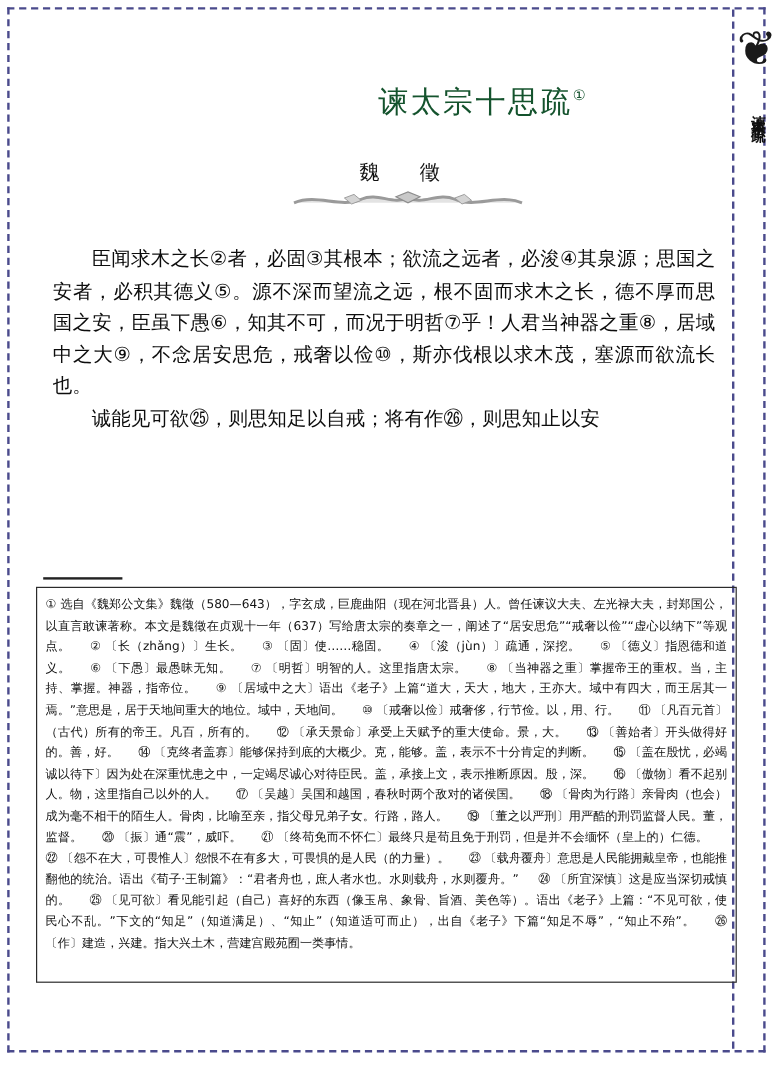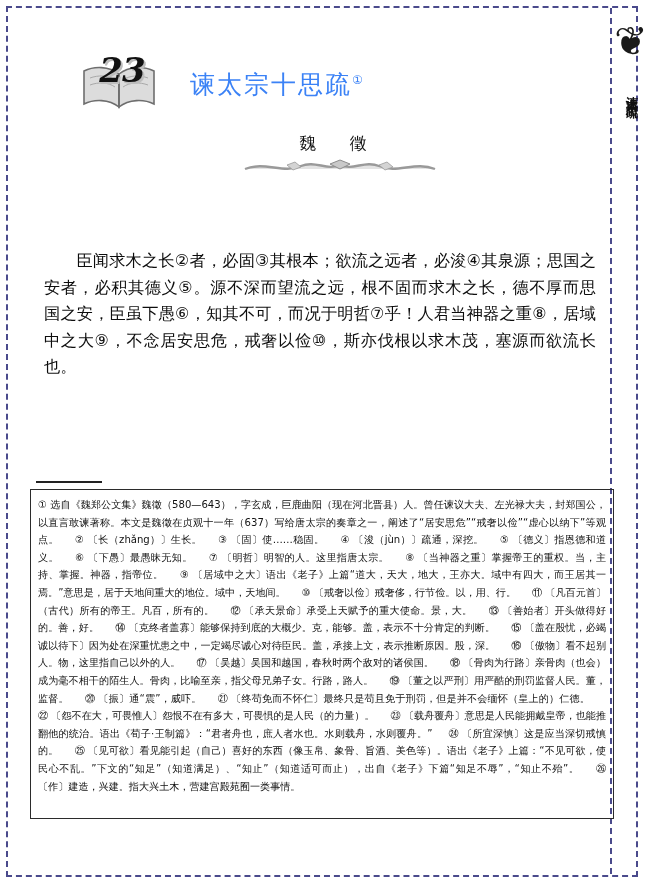--- a/index.html
+++ b/index.html
@@ -97,25 +97,25 @@
     color: #111;
     text-shadow: 2px 2px 0 #bdbdbd;
     letter-spacing: -1px;
   }
 
   #title {
     position: absolute;
     left: 190px;
     top: 68px;
     width: 300px;
-    text-align: left;
+    text-align: right;
     font-family: "DejaVu Sans", "Liberation Sans", sans-serif;
     font-size: 25px;
     letter-spacing: 2px;
-    color: #3b82f6;
+    color: #14532d;
     white-space: nowrap;
   }
   #title .sup {
     font-size: 12px;
     vertical-align: super;
   }
 
   #author {
     position: absolute;
     left: 190px;
@@ -147,21 +147,20 @@
     position: absolute;
     left: 44px;
     top: 203px;
     width: 552px;
     font-family: "DejaVu Sans", "Liberation Sans", sans-serif;
     font-size: 16.2px;
     line-height: 26.6px;
     color: #0d0d0d;
     text-align: justify;
     letter-spacing: 0.1px;
-    margin-top: 45px;
   }
   #body-text p {
     margin: 0 0 0 0;
     text-indent: 2em;
     text-align: justify;
     text-justify: inter-character;
   }
 
   
   #fn-rule {
@@ -222,49 +221,38 @@
 <div id="page">
 
   <div id="page-border"></div>
   <div id="inner-rule"></div>
 
   <div id="margin-col">
     <div id="margin-ornament">❦</div>
     <div id="margin-vtext">谏太宗十思疏</div>
   </div>
 
-  <div id="chapter-badge">
-    <svg class="book-svg" width="82" height="52" viewBox="0 0 82 52">
-      <path d="M41 14 C31 6, 16 6, 6 11 L6 44 C16 39, 31 39, 41 47 Z" fill="#dcdcdc" stroke="#6e6e6e" stroke-width="1.6"></path>
-      <path d="M41 14 C51 6, 66 6, 76 11 L76 44 C66 39, 51 39, 41 47 Z" fill="#dcdcdc" stroke="#6e6e6e" stroke-width="1.6"></path>
-      <path d="M41 14 L41 47" stroke="#6e6e6e" stroke-width="1.6" fill="none"></path>
-      <path d="M12 18 C20 15, 30 15, 37 20" stroke="#a9a9a9" stroke-width="1" fill="none"></path>
-      <path d="M12 25 C20 22, 30 22, 37 27" stroke="#a9a9a9" stroke-width="1" fill="none"></path>
-      <path d="M45 20 C52 15, 62 15, 70 18" stroke="#a9a9a9" stroke-width="1" fill="none"></path>
-      <path d="M45 27 C52 22, 62 22, 70 25" stroke="#a9a9a9" stroke-width="1" fill="none"></path>
-    </svg>
-    <div id="chapter-number">23</div>
-  </div>
 
   <div id="title">
     <span>谏太宗十思疏</span><span class="sup">①</span>
   </div>
 
   <div id="author">魏 徵</div>
   <div id="author-ornament">
     <svg width="210" height="18" viewBox="0 0 210 18">
       <path d="M10 11 C30 3, 48 16, 66 8 C80 2, 92 13, 105 7 C118 13, 130 2, 144 8 C162 16, 180 3, 200 11" stroke="#9a9a9a" stroke-width="2.4" fill="#e3e3e3"></path>
       <path d="M95 6 L105 2 L115 6 L105 11 Z" fill="#c9c9c9" stroke="#8d8d8d" stroke-width="1"></path>
       <path d="M52 7 L60 4 L66 9 L58 12 Z" fill="#d4d4d4" stroke="#9a9a9a" stroke-width="0.8"></path>
       <path d="M144 7 L152 4 L158 9 L150 12 Z" fill="#d4d4d4" stroke="#9a9a9a" stroke-width="0.8"></path>
     </svg>
   </div>
 
   <div id="body-text">
     <p>臣闻求木之长②者，必固③其根本；欲流之远者，必浚④其泉源；思国之安者，必积其德义⑤。源不深而望流之远，根不固而求木之长，德不厚而思国之安，臣虽下愚⑥，知其不可，而况于明哲⑦乎！人君当神器之重⑧，居域中之大⑨，不念居安思危，戒奢以俭⑩，斯亦伐根以求木茂，塞源而欲流长也。</p>
+    <p>诚能见可欲㉕，则思知足以自戒；将有作㉖，则思知止以安</p>
   </div>
 
   <div id="fn-rule"></div>
 
   <div id="footnotes"><span class="fn">① 选自《魏郑公文集》魏徵（580—643），字玄成，巨鹿曲阳（现在河北晋县）人。曾任谏议大夫、左光禄大夫，封郑国公，以直言敢谏著称。本文是魏徵在贞观十一年（637）写给唐太宗的奏章之一，阐述了“居安思危”“戒奢以俭”“虚心以纳下”等观点。</span><span class="gap"></span><span class="fn">② 〔长（zhǎng）〕生长。</span><span class="gap"></span><span class="fn">③ 〔固〕使……稳固。</span><span class="gap"></span><span class="fn">④ 〔浚（jùn）〕疏通，深挖。</span><span class="gap"></span><span class="fn">⑤ 〔德义〕指恩德和道义。</span><span class="gap"></span><span class="fn">⑥ 〔下愚〕最愚昧无知。</span><span class="gap"></span><span class="fn">⑦ 〔明哲〕明智的人。这里指唐太宗。</span><span class="gap"></span><span class="fn">⑧ 〔当神器之重〕掌握帝王的重权。当，主持、掌握。神器，指帝位。</span><span class="gap"></span><span class="fn">⑨ 〔居域中之大〕语出《老子》上篇“道大，天大，地大，王亦大。域中有四大，而王居其一焉。”意思是，居于天地间重大的地位。域中，天地间。</span><span class="gap"></span><span class="fn">⑩ 〔戒奢以俭〕戒奢侈，行节俭。以，用、行。</span><span class="gap"></span><span class="fn">⑪ 〔凡百元首〕（古代）所有的帝王。凡百，所有的。</span><span class="gap"></span><span class="fn">⑫ 〔承天景命〕承受上天赋予的重大使命。景，大。</span><span class="gap"></span><span class="fn">⑬ 〔善始者〕开头做得好的。善，好。</span><span class="gap"></span><span class="fn">⑭ 〔克终者盖寡〕能够保持到底的大概少。克，能够。盖，表示不十分肯定的判断。</span><span class="gap"></span><span class="fn">⑮ 〔盖在殷忧，必竭诚以待下〕因为处在深重忧患之中，一定竭尽诚心对待臣民。盖，承接上文，表示推断原因。殷，深。</span><span class="gap"></span><span class="fn">⑯ 〔傲物〕看不起别人。物，这里指自己以外的人。</span><span class="gap"></span><span class="fn">⑰ 〔吴越〕吴国和越国，春秋时两个敌对的诸侯国。</span><span class="gap"></span><span class="fn">⑱ 〔骨肉为行路〕亲骨肉（也会）成为毫不相干的陌生人。骨肉，比喻至亲，指父母兄弟子女。行路，路人。</span><span class="gap"></span><span class="fn">⑲ 〔董之以严刑〕用严酷的刑罚监督人民。董，监督。</span><span class="gap"></span><span class="fn">⑳ 〔振〕通“震”，威吓。</span><span class="gap"></span><span class="fn">㉑ 〔终苟免而不怀仁〕最终只是苟且免于刑罚，但是并不会缅怀（皇上的）仁德。</span><span class="gap"></span><span class="fn">㉒ 〔怨不在大，可畏惟人〕怨恨不在有多大，可畏惧的是人民（的力量）。</span><span class="gap"></span><span class="fn">㉓ 〔载舟覆舟〕意思是人民能拥戴皇帝，也能推翻他的统治。语出《荀子·王制篇》：“君者舟也，庶人者水也。水则载舟，水则覆舟。”</span><span class="gap"></span><span class="fn">㉔ 〔所宜深慎〕这是应当深切戒慎的。</span><span class="gap"></span><span class="fn">㉕ 〔见可欲〕看见能引起（自己）喜好的东西（像玉帛、象骨、旨酒、美色等）。语出《老子》上篇：“不见可欲，使民心不乱。”下文的“知足”（知道满足）、“知止”（知道适可而止），出自《老子》下篇“知足不辱”，“知止不殆”。</span><span class="gap"></span><span class="fn">㉖ 〔作〕建造，兴建。指大兴土木，营建宫殿苑囿一类事情。</span></div>
 
 
 </div>
 
 </body></html>

